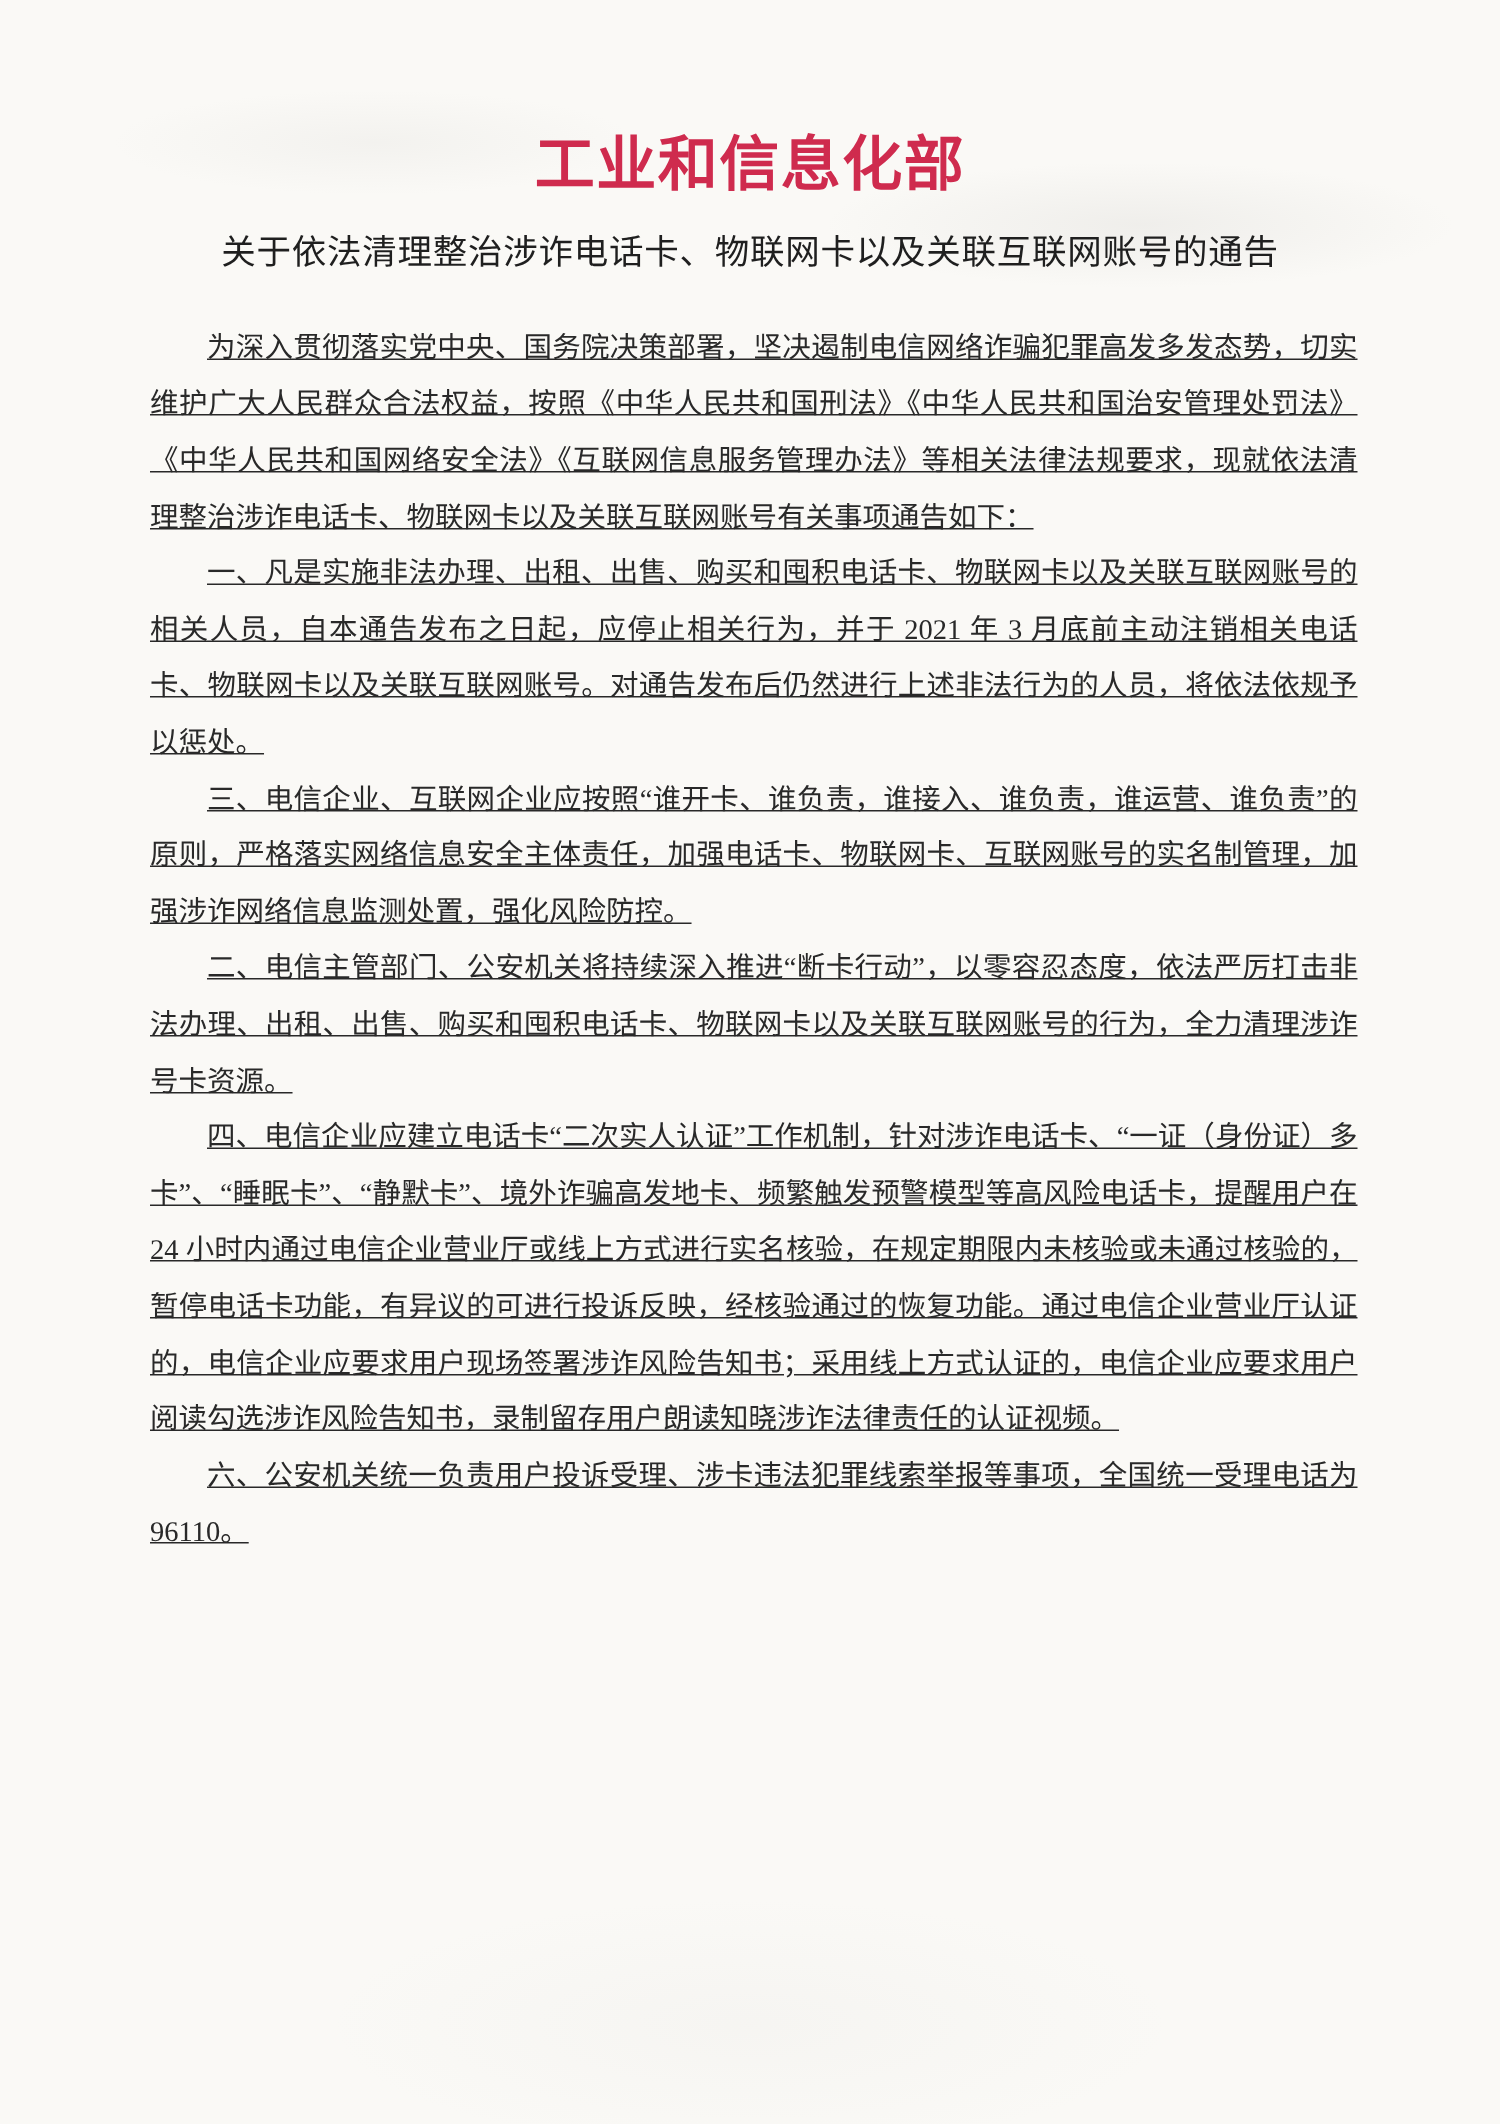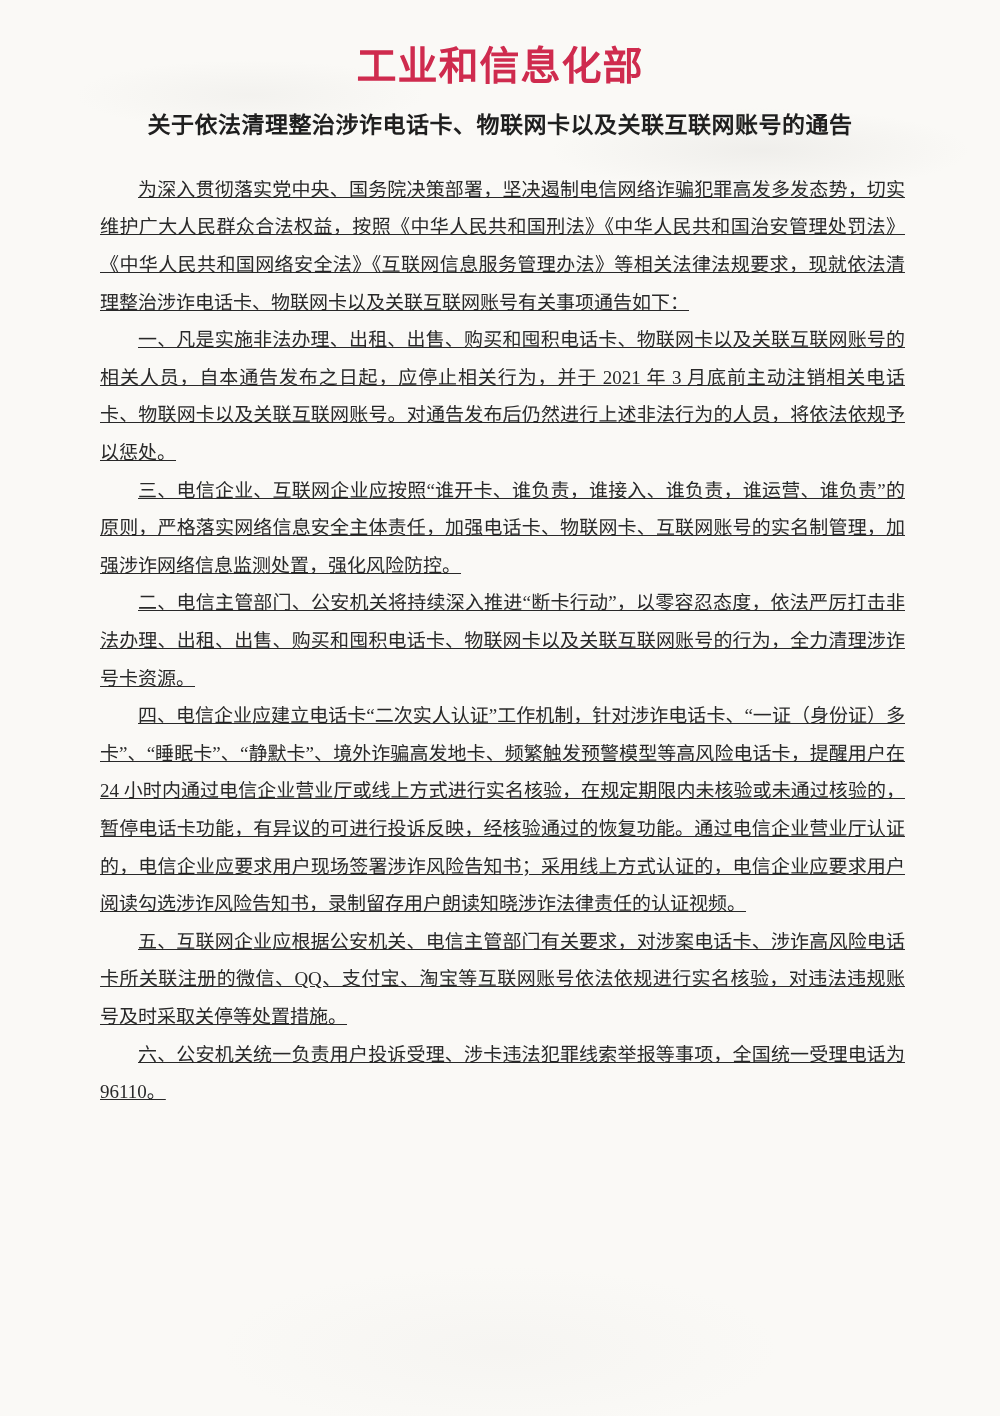--- a/index.html
+++ b/index.html
@@ -11,32 +11,32 @@
       radial-gradient(ellipse 250px 50px at 250px 95px, rgba(200,198,194,.14), transparent 70%),
       radial-gradient(ellipse 400px 120px at 500px 1350px, rgba(210,208,204,.10), transparent 70%),
       #faf9f6;
     font-family:"Liberation Serif","DejaVu Serif",serif;
     color:#2b2b2b;
     overflow:hidden;
   }
   .doc-header{
     display:flex;justify-content:center;align-items:baseline;
     gap:58px;
-    padding-top:45px;
+    padding-top:88px;
     font-weight:bold;
     font-size:40px;
     color:#cf2b4e;
     letter-spacing:1px;
     line-height:1.1;
   }
   .doc-title{
     margin:22px 60px 0 60px;
     text-align:center;
     font-size:23px;
-    font-weight:bold;
+    font-weight:normal;
     color:#1f1f1f;
     letter-spacing:0.5px;
     line-height:1.3;
   }
   .doc-body{
     margin:30px 95px 0 100px;
     font-size:19px;
     line-height:37.6px;
     text-align:justify;
     color:#292929;
@@ -62,21 +62,20 @@
   </header>
 
   <h1 class="doc-title">关于依法清理整治涉诈电话卡、物联网卡以及关联互联网账号的通告</h1>
 
   <main class="doc-body">
     <p>为深入贯彻落实党中央、国务院决策部署，坚决遏制电信网络诈骗犯罪高发多发态势，切实维护广大人民群众合法权益，按照《中华人民共和国刑法》《中华人民共和国治安管理处罚法》《中华人民共和国网络安全法》《互联网信息服务管理办法》等相关法律法规要求，现就依法清理整治涉诈电话卡、物联网卡以及关联互联网账号有关事项通告如下：</p>
     <p>一、凡是实施非法办理、出租、出售、购买和囤积电话卡、物联网卡以及关联互联网账号的相关人员，自本通告发布之日起，应停止相关行为，并于 2021 年 3 月底前主动注销相关电话卡、物联网卡以及关联互联网账号。对通告发布后仍然进行上述非法行为的人员，将依法依规予以惩处。</p>
     <p>三、电信企业、互联网企业应按照“谁开卡、谁负责，谁接入、谁负责，谁运营、谁负责”的原则，严格落实网络信息安全主体责任，加强电话卡、物联网卡、互联网账号的实名制管理，加强涉诈网络信息监测处置，强化风险防控。</p>
     <p>二、电信主管部门、公安机关将持续深入推进“断卡行动”，以零容忍态度，依法严厉打击非法办理、出租、出售、购买和囤积电话卡、物联网卡以及关联互联网账号的行为，全力清理涉诈号卡资源。</p>
     <p>四、电信企业应建立电话卡“二次实人认证”工作机制，针对涉诈电话卡、“一证（身份证）多卡”、“睡眠卡”、“静默卡”、境外诈骗高发地卡、频繁触发预警模型等高风险电话卡，提醒用户在 24 小时内通过电信企业营业厅或线上方式进行实名核验，在规定期限内未核验或未通过核验的，暂停电话卡功能，有异议的可进行投诉反映，经核验通过的恢复功能。通过电信企业营业厅认证的，电信企业应要求用户现场签署涉诈风险告知书；采用线上方式认证的，电信企业应要求用户阅读勾选涉诈风险告知书，录制留存用户朗读知晓涉诈法律责任的认证视频。</p>
-    <p>五、互联网企业应根据公安机关、电信主管部门有关要求，对涉案电话卡、涉诈高风险电话卡所关联注册的微信、QQ、支付宝、淘宝等互联网账号依法依规进行实名核验，对违法违规账号及时采取关停等处置措施。</p>
     <p>六、公安机关统一负责用户投诉受理、涉卡违法犯罪线索举报等事项，全国统一受理电话为 96110。</p>
   </main>
 
   <div class="seal-area">
 
     
     
     
     
 

